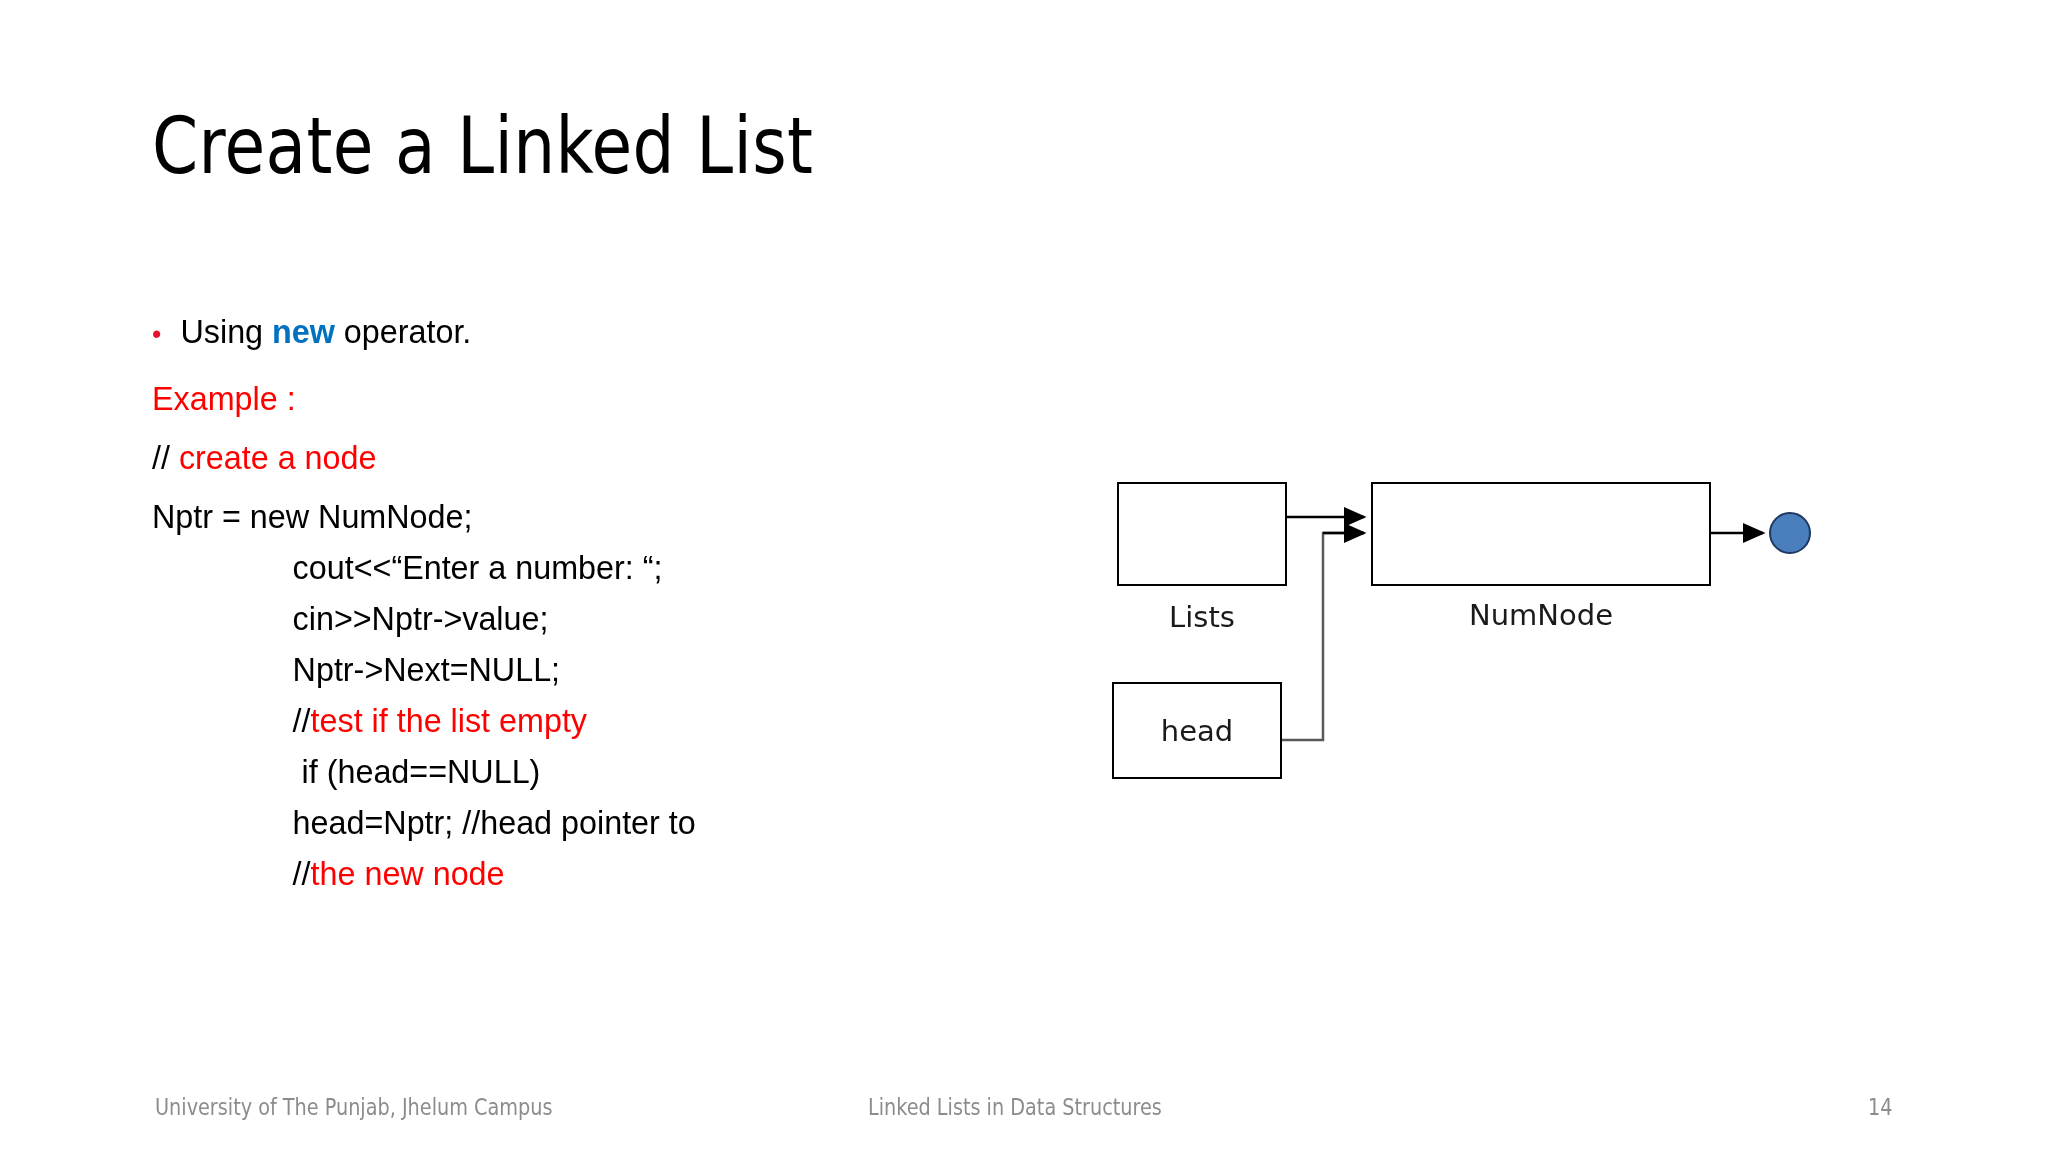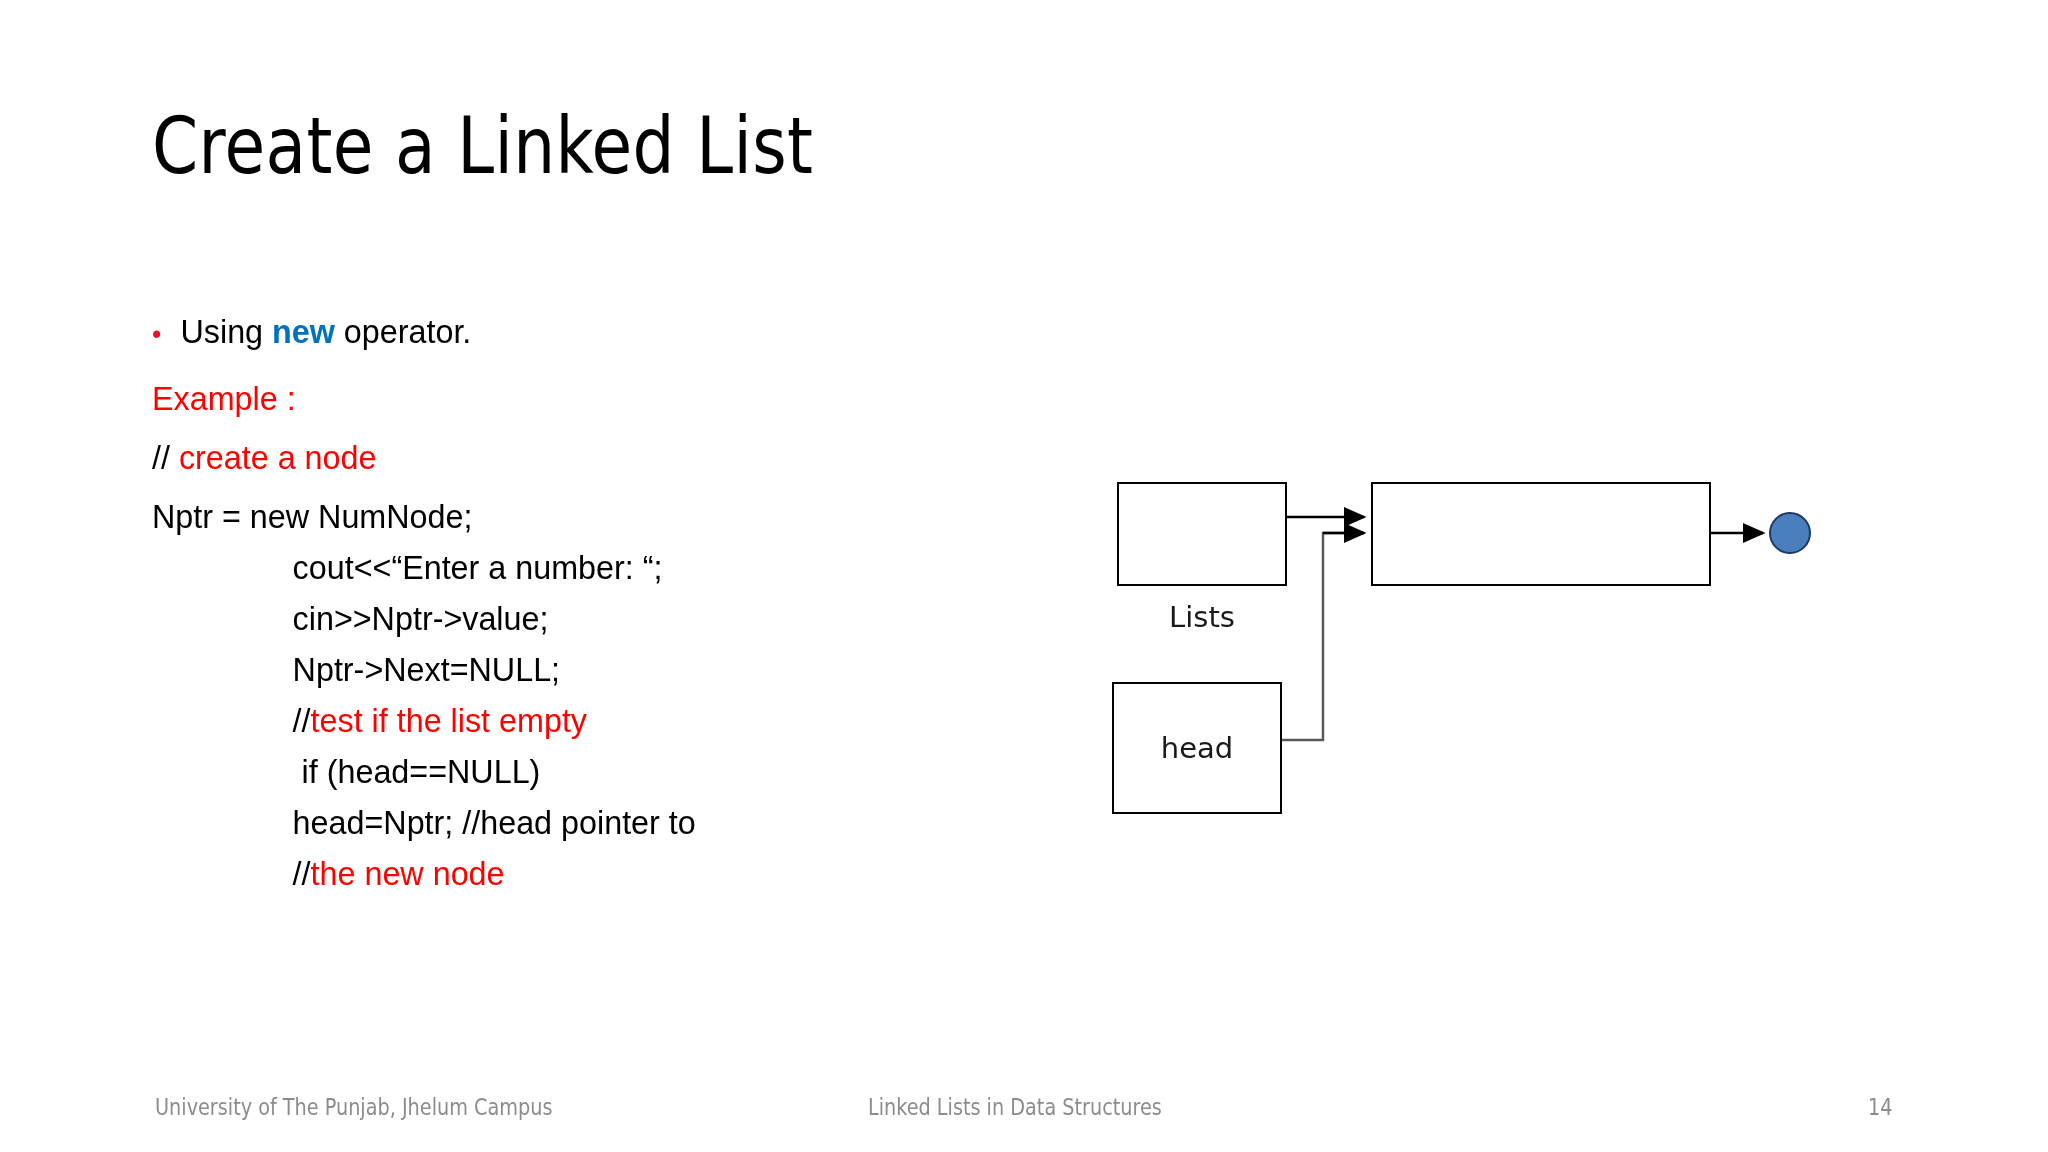--- a/index.html
+++ b/index.html
@@ -87,21 +87,21 @@
     width: 800px;
     height: 420px;
   }
   .box {
     position: absolute;
     border: 2.5px solid #000000;
     background: #ffffff;
     box-sizing: border-box;
   }
   .box-nptr { left: 37px; top: 32px; width: 170px; height: 104px; }
-  .box-head { left: 32px; top: 232px; width: 170px; height: 132px; }
+  .box-head { left: 32px; top: 232px; width: 170px; height: 97px; }
   .box-node {
     left: 291px; top: 32px; width: 340px; height: 104px;
     display: flex;
   }
   .node-cell {
     flex: 1 1 50%;
     display: flex;
     align-items: center;
     justify-content: center;
     box-sizing: border-box;
@@ -226,20 +226,21 @@
 
     <div class="box box-head">
       <div class="head-label-inner">head</div>
     </div>
 
     <div class="box box-node">
       <div class="node-cell">
         <span class="node-value"></span>
       </div>
     </div>
+    <div class="cap cap-node">NumNode</div>
 
     <div class="dot-null"></div>
 
   </div>
 
   <div class="footer-item footer-left">University of The Punjab, Jhelum Campus</div>
   <div class="footer-item footer-center">Linked Lists in Data Structures</div>
   <div class="footer-item footer-right">14</div>
 
 </div>

